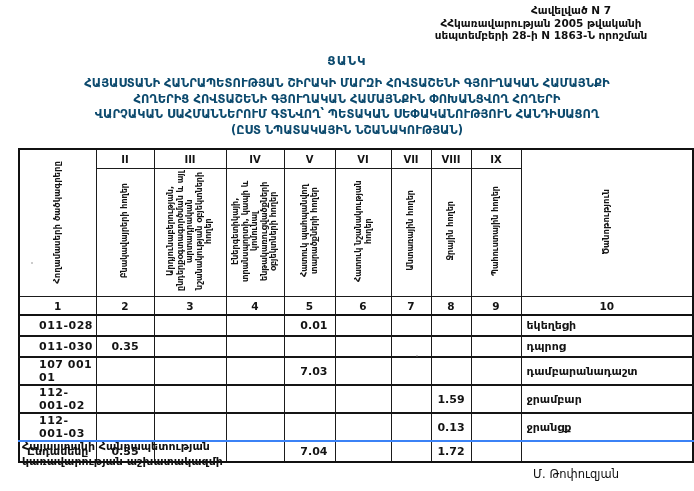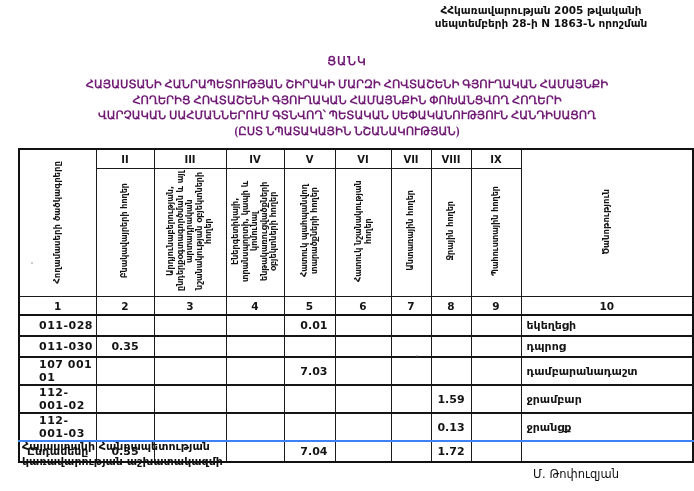--- a/index.html
+++ b/index.html
@@ -19,21 +19,21 @@
   .annex {
     position:absolute; top:4px; left:392px; width:298px;
     text-align:center; font-weight:bold; font-size:10.5px; line-height:12.5px;
     white-space:nowrap;
   }
   .annex .l1 { padding-left:60px; }
 
   
   .title-block {
     position:absolute; top:54px; left:0; width:694px;
-    text-align:center; font-weight:bold; color:#701a75;font-family:Liberation Serif, serif;
+    text-align:center; font-weight:bold; color:#0c4a6e;
   }
   .title-block .heading { font-size:12px; margin-bottom:8px; letter-spacing:1px; }
   .title-block .line { font-size:11.5px; line-height:15.5px; }
 
   
   table.doc {
     position:absolute; left:18px; top:148px; width:674px;
     border-collapse:collapse; table-layout:fixed;
     background:#fff;
   }
@@ -82,20 +82,21 @@
 
   
   .speck { position:absolute; background:#777; width:2px; height:2px; border-radius:50%; opacity:.5; }
 </style>
 </head>
 <body>
 
 <div class="page">
 
   <div class="annex">
+    <div class="l1">Հավելված N 7</div>
     <div>ՀՀկառավարության 2005 թվականի</div>
     <div>սեպտեմբերի 28-ի N 1863-Ն որոշման</div>
   </div>
 
   <div class="title-block">
     <div class="heading">ՑԱՆԿ</div>
     <div class="line">ՀԱՅԱՍՏԱՆԻ ՀԱՆՐԱՊԵՏՈՒԹՅԱՆ ՇԻՐԱԿԻ ՄԱՐԶԻ ՀՈՎՏԱՇԵՆԻ ԳՅՈՒՂԱԿԱՆ ՀԱՄԱՅՆՔԻ</div>
     <div class="line">ՀՈՂԵՐԻՑ ՀՈՎՏԱՇԵՆԻ ԳՅՈՒՂԱԿԱՆ ՀԱՄԱՅՆՔԻՆ ՓՈԽԱՆՑՎՈՂ ՀՈՂԵՐԻ</div>
     <div class="line">ՎԱՐՉԱԿԱՆ ՍԱՀՄԱՆՆԵՐՈՒՄ ԳՏՆՎՈՂ՝ ՊԵՏԱԿԱՆ ՍԵՓԱԿԱՆՈՒԹՅՈՒՆ ՀԱՆԴԻՍԱՑՈՂ</div>
     <div class="line">(ԸՍՏ ՆՊԱՏԱԿԱՅԻՆ ՆՇԱՆԱԿՈՒԹՅԱՆ)</div>

